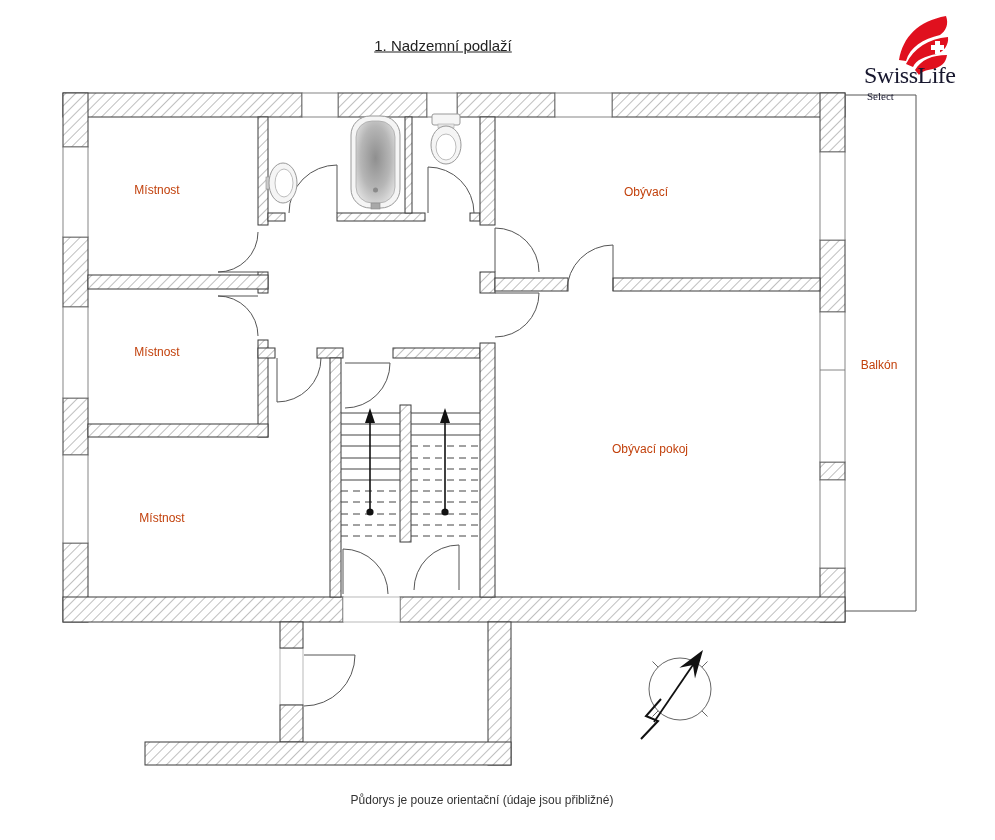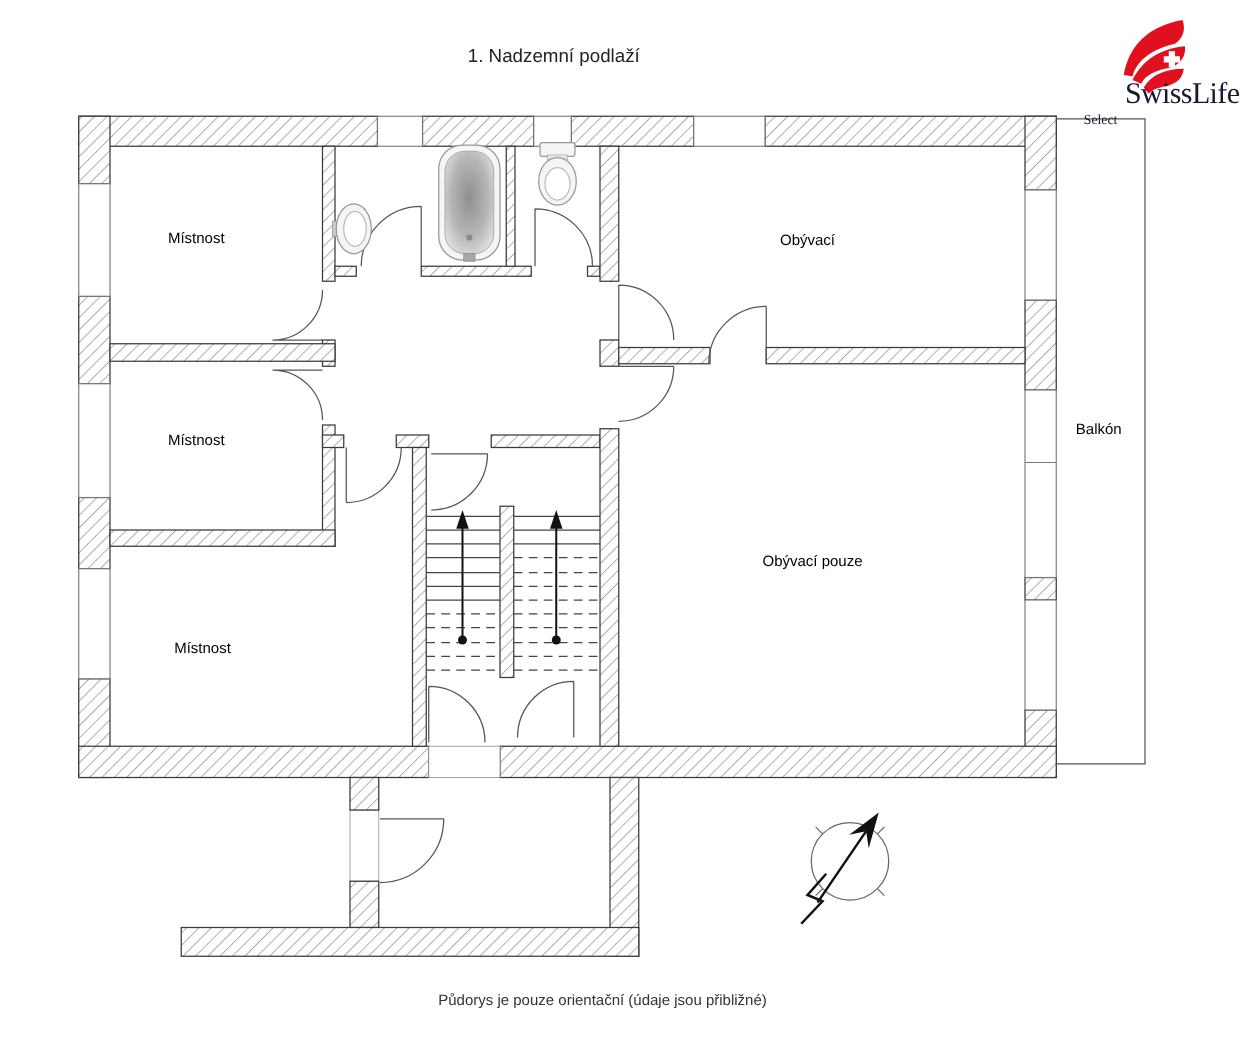--- a/index.html
+++ b/index.html
@@ -10,28 +10,28 @@
   .win{fill:#ffffff;stroke:#787878;stroke-width:0.9;}
   .opening{fill:#ffffff;stroke:#9a9a9a;stroke-width:0.7;}
   .door{fill:none;stroke:#555555;stroke-width:1;}
   .tread{stroke:#454545;stroke-width:1;}
   .treadd{stroke:#454545;stroke-width:1;stroke-dasharray:7 5;}
   .thin{fill:none;stroke:#555555;stroke-width:1;}
   .fixo{fill:#f5f5f5;stroke:#999999;stroke-width:1;}
   .fixi{fill:#ffffff;stroke:#bdbdbd;stroke-width:1;}
   .arrow{stroke:#111111;stroke-width:1.6;fill:none;}
   .arrowfill{fill:#111111;stroke:none;}
-  .lbl{position:absolute;transform:translate(-50%,-50%);font-size:12px;color:#000000;
+  .lbl{position:absolute;transform:translate(-50%,-50%);font-size:12px;color:#c2410c;
        white-space:nowrap;}
   .title{position:absolute;transform:translate(-50%,-50%);font-size:15px;color:#222;
-       white-space:nowrap;}
+       white-space:nowrap;text-decoration:underline;}
   .foot{position:absolute;transform:translate(-50%,-50%);font-size:12px;color:#333;
        white-space:nowrap;}
   .brand{position:absolute;font-family:"Liberation Serif", serif;font-size:24px;
-       color:#17172e;letter-spacing:-0.5px;white-space:nowrap;margin-left:36px;}
+       color:#17172e;letter-spacing:-0.5px;white-space:nowrap;}
   .brandsub{position:absolute;font-family:"Liberation Serif", serif;font-size:11px;
        color:#17172e;white-space:nowrap;}
 </style>
 </head>
 <body>
 
 <div id="stage">
 
   <svg id="plan-svg" width="995" height="840" viewBox="0 0 995 840">
     <defs>
@@ -241,20 +241,20 @@
       </g>
     </g>
   </svg>
 
   <div class="title" style="left:443px;top:45px;">1. Nadzemní podlaží</div>
 
   <div class="lbl" style="left:157px;top:190px;">Místnost</div>
   <div class="lbl" style="left:157px;top:352px;">Místnost</div>
   <div class="lbl" style="left:162px;top:518px;">Místnost</div>
   <div class="lbl" style="left:646px;top:192px;">Obývací</div>
-  <div class="lbl" style="left:650px;top:449px;">Obývací pouze</div>
-  <div class="lbl" style="left:879px;top:343px;">Balkón</div>
+  <div class="lbl" style="left:650px;top:449px;">Obývací pokoj</div>
+  <div class="lbl" style="left:879px;top:365px;">Balkón</div>
 
   <div class="foot" style="left:469px;top:800px;padding-left:26px;">Půdorys je pouze orientační (údaje jsou přibližné)</div>
 
   <div class="brand" style="left:864px;top:62px;">SwissLife</div>
   <div class="brandsub" style="left:867px;top:90px;">Select</div>
 </div>
 
 </body></html>

